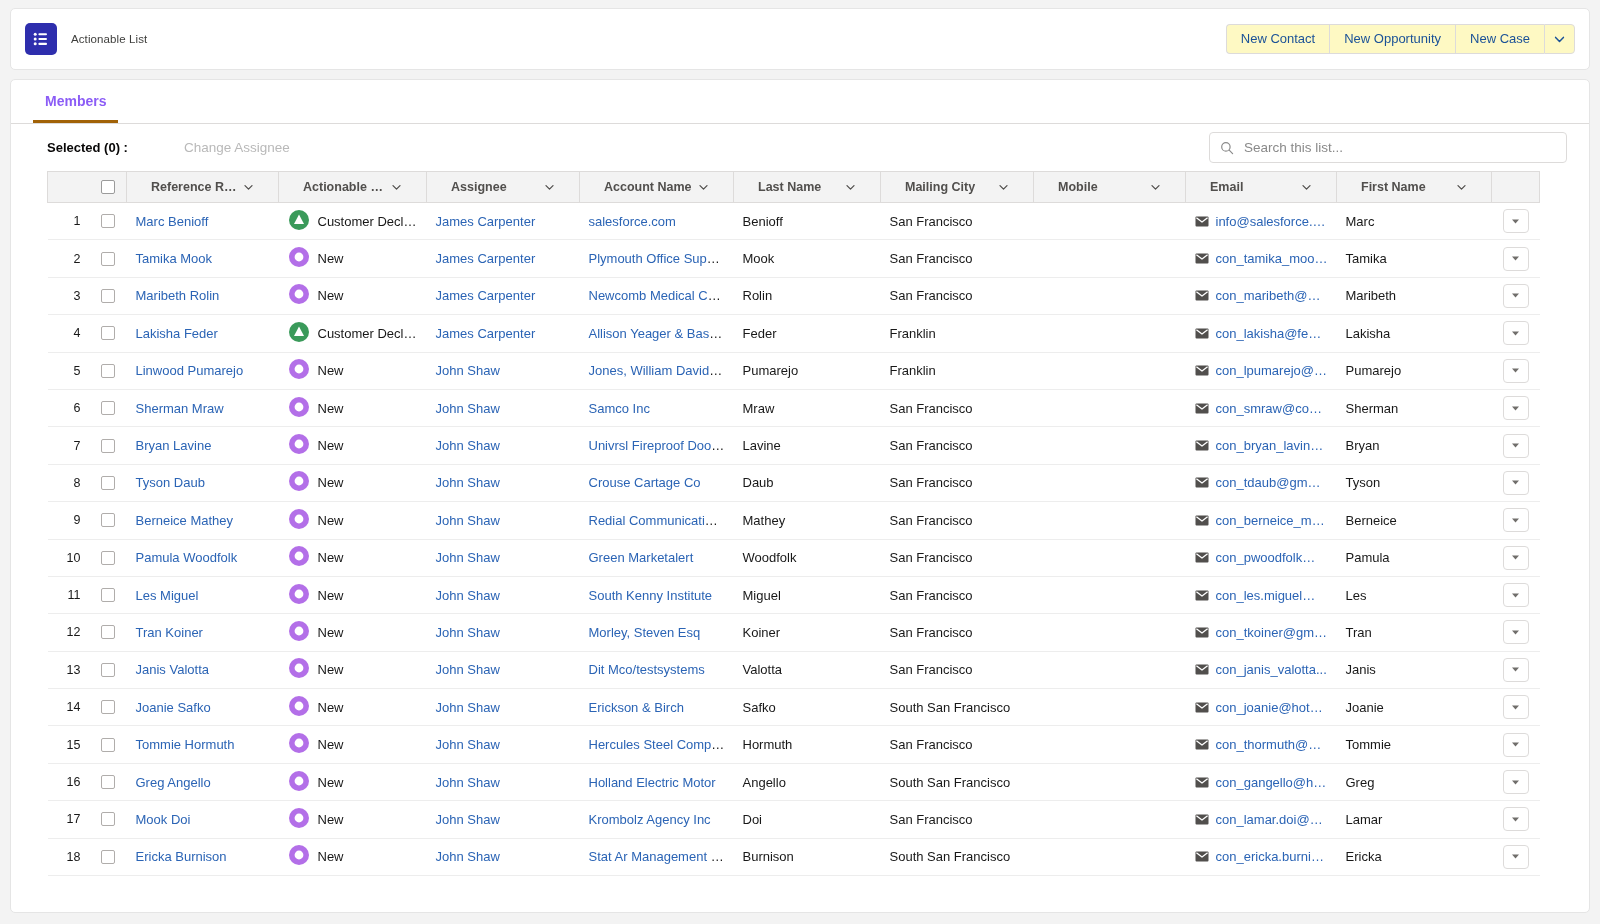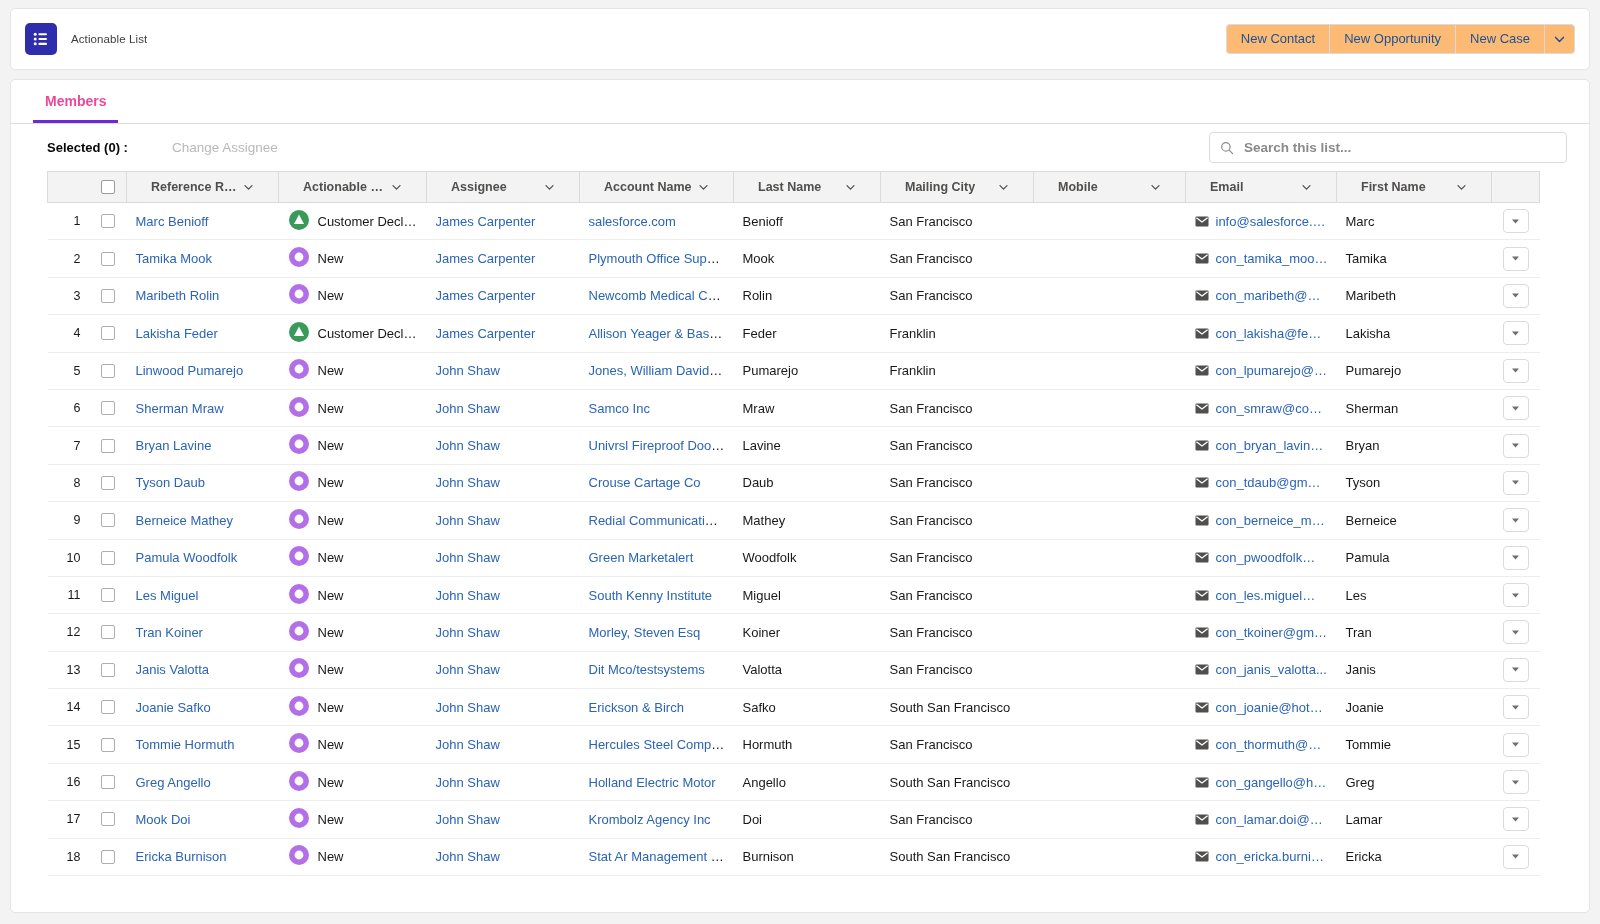--- a/index.html
+++ b/index.html
@@ -63,21 +63,21 @@
   .header-actions {
     margin-left: auto;
     display: flex;
     align-items: center;
   }
   .btn-group { display: flex; }
   .btn {
     height: 30px;
     min-width: 40px;
     padding: 0 14px;
-    background: #fdba74;
+    background: #fef9c3;
     border: 1px solid #dddbda;
     border-right-width: 0;
     color: #1b5297;
     font-size: 13px;
     line-height: 28px;
     text-align: center;
     box-sizing: border-box;
     white-space: nowrap;
     cursor: pointer;
   }
@@ -107,40 +107,40 @@
     height: 44px;
     border-bottom: 1px solid #dddbda;
     display: flex;
     align-items: flex-end;
     padding-left: 22px;
     box-sizing: border-box;
   }
   .tab {
     font-size: 14px;
     font-weight: bold;
-    color: #ec4899;
+    color: #8b5cf6;
     padding: 0 12px 11px 12px;
-    border-bottom: 3px solid #6d28d9;
+    border-bottom: 3px solid #a16207;
     cursor: pointer;
     line-height: 16px;
   }
 
   .toolbar {
     height: 47px;
     display: flex;
     align-items: center;
     padding: 0 22px 0 36px;
     box-sizing: border-box;
     position: relative;
   }
   .selected-label {
     font-size: 13px;
     font-weight: bold;
     color: #080707;
-    margin-right: 44px;
+    margin-right: 56px;
   }
   .change-assignee {
     font-size: 13.5px;
     color: #b9b9b9;
     cursor: default;
   }
   .search-wrap {
     margin-left: auto;
     width: 358px;
     height: 31px;
@@ -154,21 +154,20 @@
   }
   .search-wrap svg { flex: 0 0 auto; margin-right: 8px; }
   .search-wrap input {
     border: 0;
     outline: 0;
     font-family: "Liberation Sans", sans-serif;
     font-size: 13.5px;
     color: #4d7c0f;
     width: 100%;
     background: transparent;
-    font-weight: bold;
   }
   .search-wrap input::placeholder { color: #8a8a8a; }
 
   
   .table-scroll {
     padding: 0 36px 0 36px;
     box-sizing: border-box;
   }
   table.grid {
     width: 1492px;

